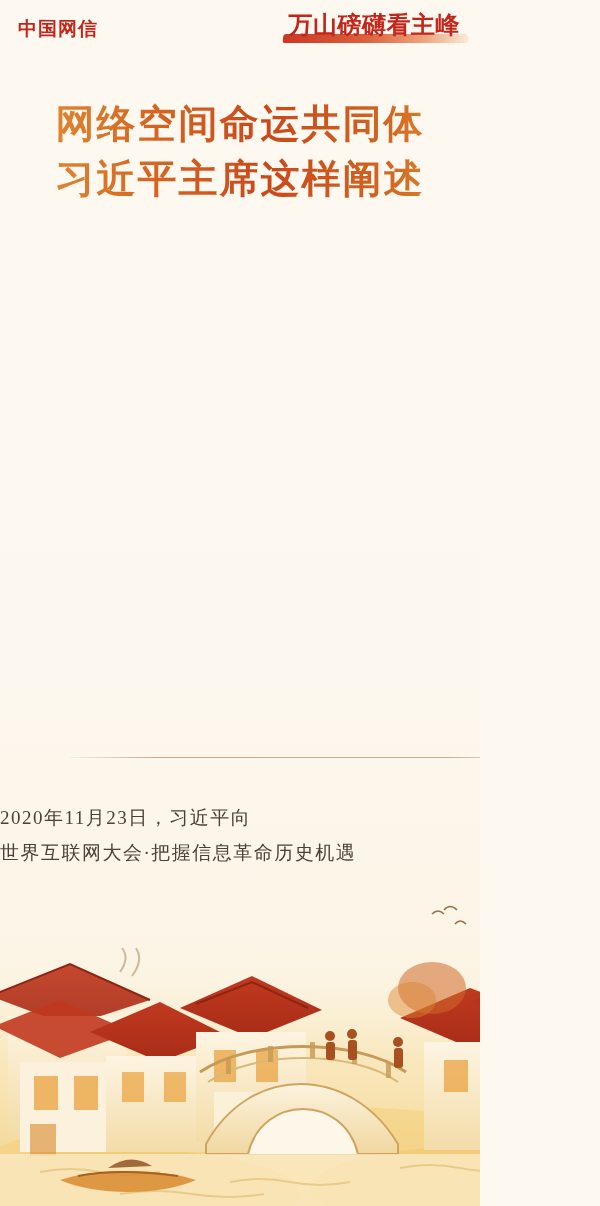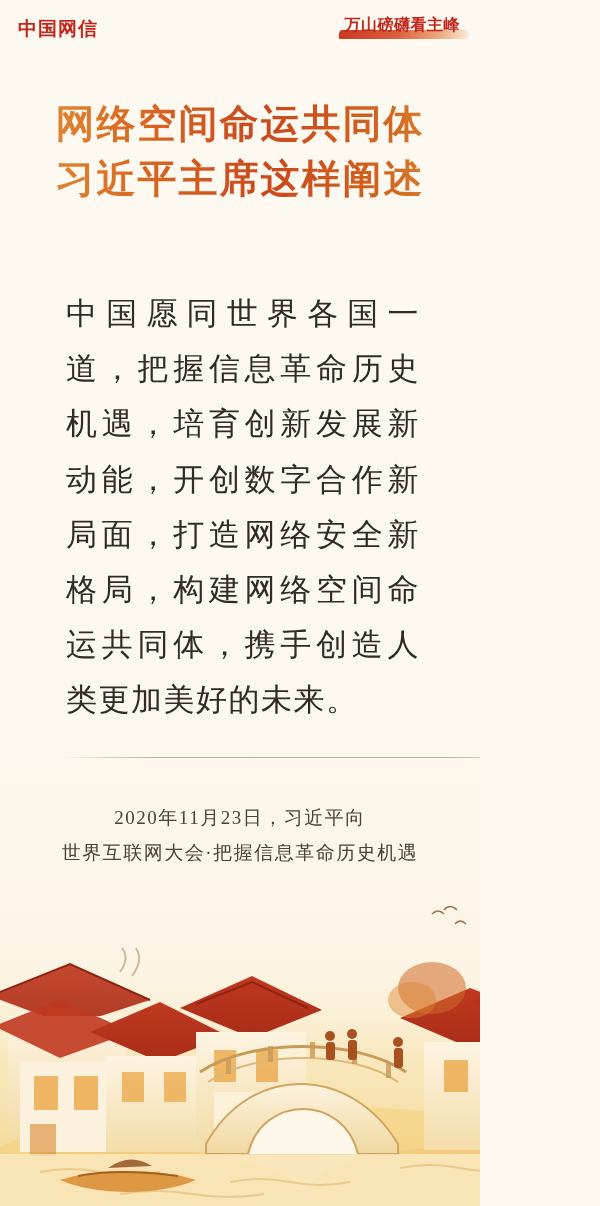--- a/index.html
+++ b/index.html
@@ -43,21 +43,21 @@
     line-height: 1;
   }
   .campaign {
     position: relative;
     display: inline-block;
     padding: 0 2px 6px 2px;
   }
   .campaign-text {
     font-family: "Liberation Sans", sans-serif;
     font-weight: bold;
-    font-size: 16px;
+    font-size: 24px;
     letter-spacing: 0.5px;
     color: #c2261b;
     line-height: 1;
     position: relative;
     z-index: 2;
   }
   .campaign-brush {
     position: absolute;
     left: -4px;
     right: -6px;
@@ -111,21 +111,20 @@
     width: 460px;
     height: 1px;
     background: linear-gradient(90deg, rgba(160,120,70,0.05) 0%, rgba(150,110,65,0.55) 18%, rgba(150,110,65,0.55) 82%, rgba(160,120,70,0.05) 100%);
   }
 
   
   .caption {
     position: absolute;
     top: 800px;
     left: 0; right: 0;
-    text-align: center;
     font-family: "Liberation Serif", "DejaVu Serif", serif;
     color: #4a4139;
     font-size: 19px;
     line-height: 1.85;
     letter-spacing: 1.5px;
   }
 
   
   .illustration {
     position: absolute;
@@ -147,21 +146,20 @@
       <div class="campaign-brush"></div>
       <div class="campaign-text">万山磅礴看主峰</div>
     </div>
   </div>
 
   <div class="title-block">
     <div class="title-line">网络空间命运共同体</div>
     <div class="title-line">习近平主席这样阐述</div>
   </div>
 
-  <div class="quote">中国愿同世界各国一道，把握信息革命历史机遇，培育创新发展新动能，开创数字合作新局面，打造网络安全新格局，构建网络空间命运共同体，携手创造人类更加美好的未来。</div>
 
   <div class="divider"></div>
 
   <div class="caption">
     <div>2020年11月23日，习近平向</div>
     <div>世界互联网大会·把握信息革命历史机遇</div>
   </div>
 
   <div class="illustration">
     <svg class="illus-svg" viewBox="0 0 600 330" xmlns="http://www.w3.org/2000/svg">

